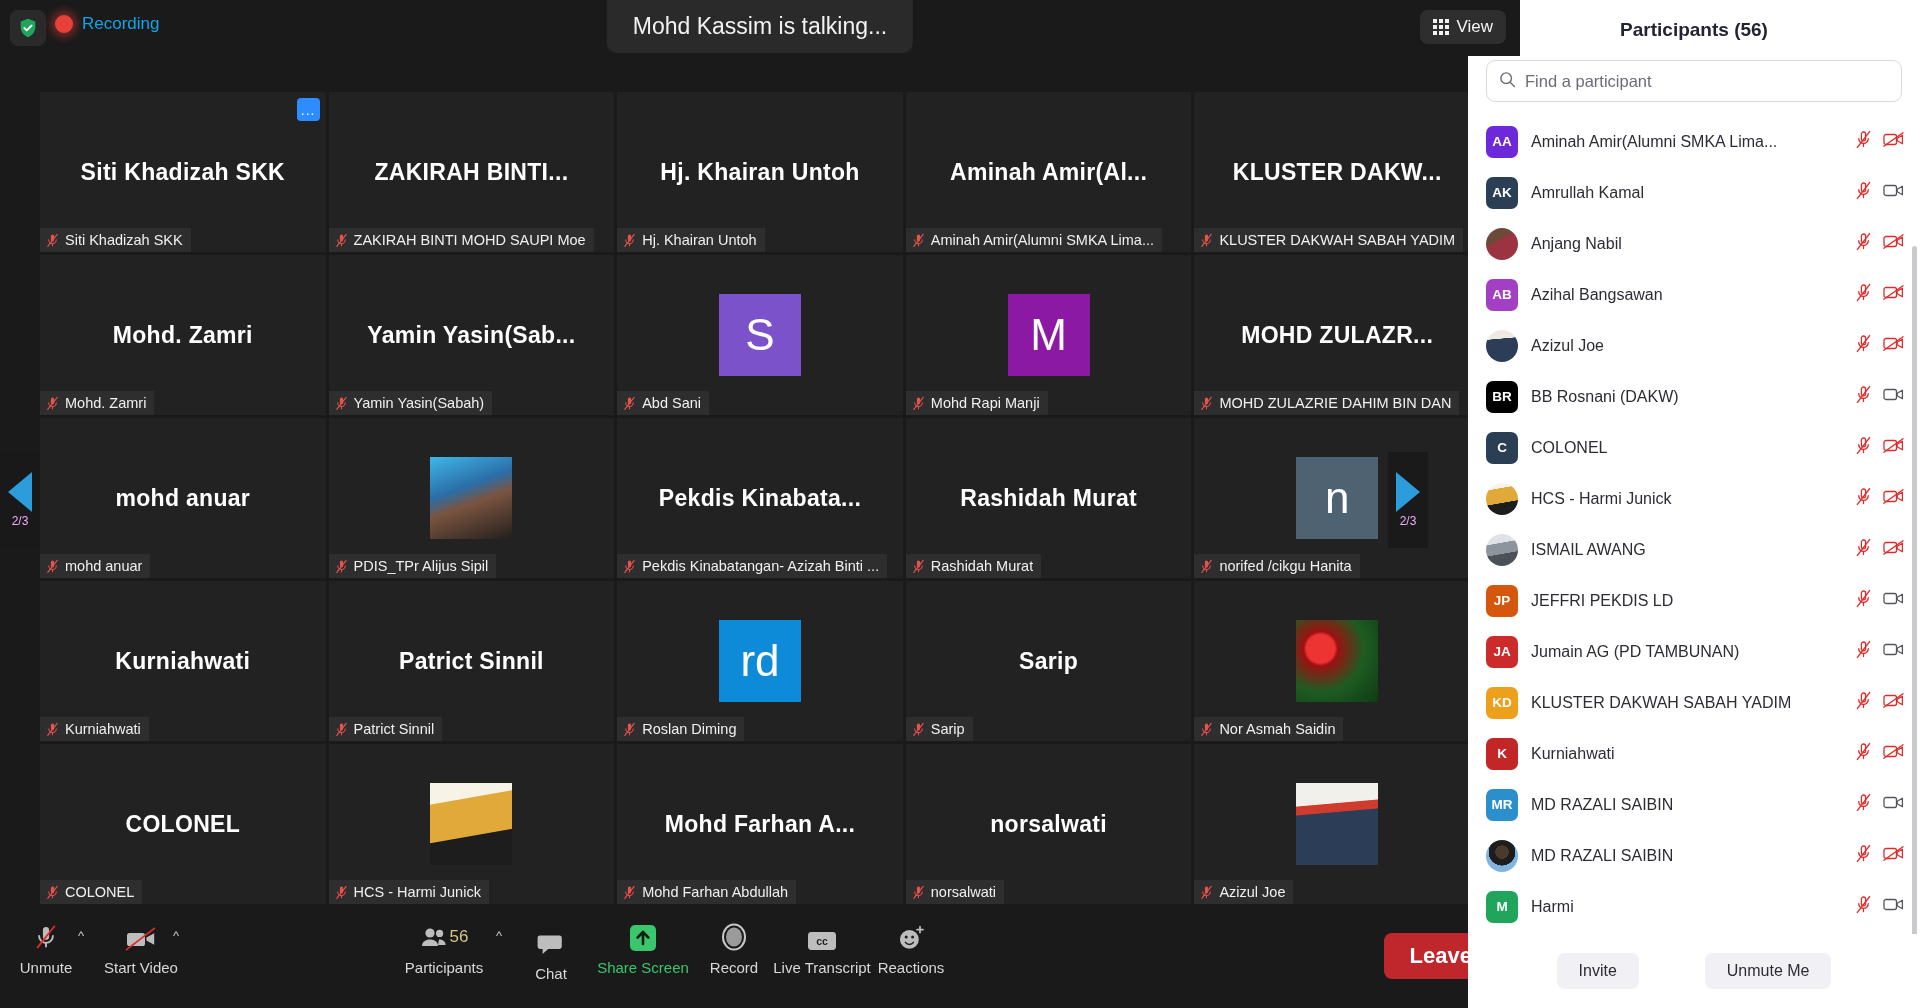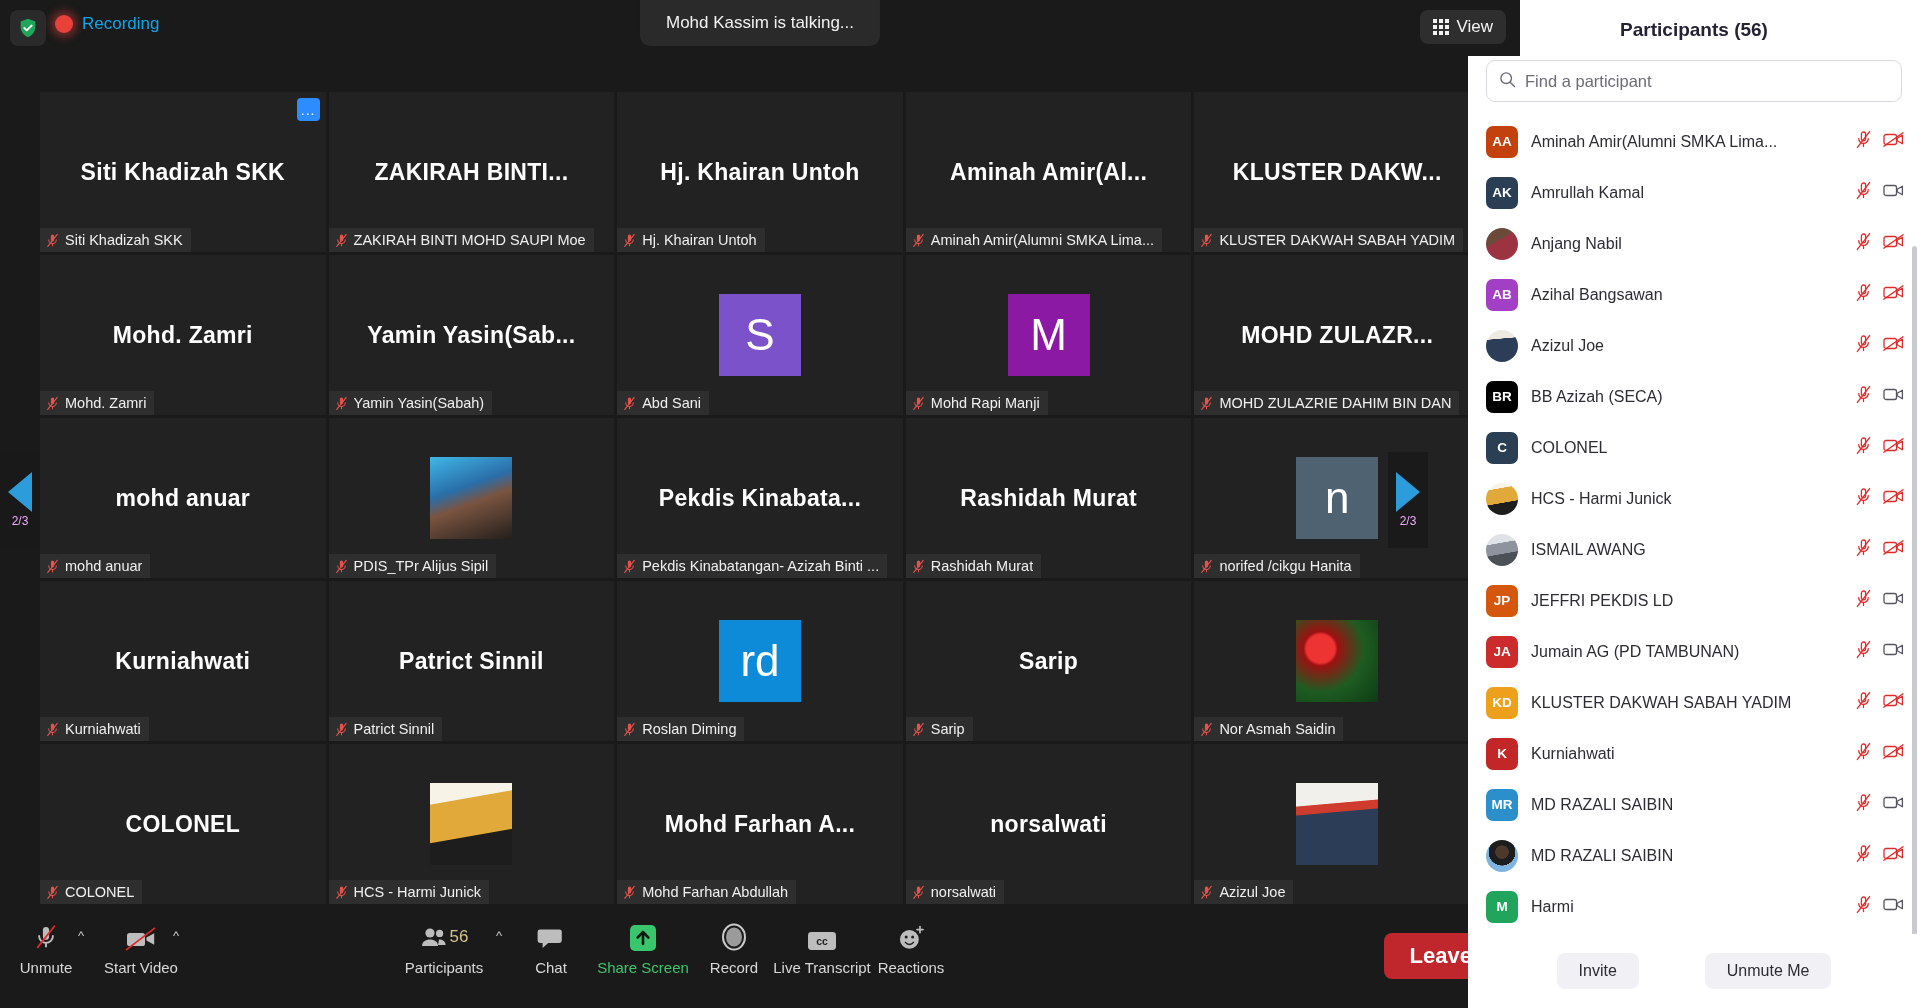--- a/index.html
+++ b/index.html
@@ -26,21 +26,21 @@
   .rec-wrap { position: absolute; left: 55px; top: 14px; display: flex; align-items: center; gap: 9px; }
   .rec-dot {
     width: 18px; height: 18px; border-radius: 50%;
     background: #e8413c;
     box-shadow: 0 0 9px 4px rgba(232,65,60,0.45);
   }
   .rec-text { color: #0ea5e9; font-size: 17px; }
 
   .talking-pill {
     position: absolute; left: 50%; transform: translateX(-50%); top: 0;
-    background: #2a2a2a; color: #f2f2f2; font-size: 17px;
+    background: #2a2a2a; color: #f2f2f2; font-size: 23px;
     padding: 13px 26px; border-radius: 0 0 10px 10px;
   }
 
   .view-btn {
     position: absolute; right: 14px; top: 10px;
     background: #2e2e2e; color: #f2f2f2; border-radius: 8px;
     display: flex; align-items: center; gap: 7px;
     padding: 7px 13px; font-size: 17px; cursor: pointer;
   }
   .grid-glyph { display: grid; grid-template-columns: repeat(3, 4px); grid-template-rows: repeat(3, 4px); gap: 2px; }
@@ -565,21 +565,21 @@
                 <circle cx="10" cy="7" r="4.6" fill="#bdbdbd"></circle>
                 <circle cx="19.6" cy="7.4" r="3.6" fill="#bdbdbd"></circle>
                 <path d="M2 20c0-4.3 3.6-6.6 8-6.6s8 2.3 8 6.6z" fill="#bdbdbd"></path>
                 <path d="M19 13.6c3.7 0 6.6 1.9 6.6 5.4H18z" fill="#bdbdbd"></path>
               </svg>
               <span style="color:#d6c38a;font-size:17px;">56</span>
             </span>
             <span class="tb-label" style="color:#d8d8d8">Participants</span>
             <span class="caret" style="left:92px">^</span>
           </div>
-          <div class="tb-item" style="position: absolute; left: 511px; top: 18px; width: 80px;">
+          <div class="tb-item" style="position: absolute; left: 511px; top: 24px; width: 80px;">
             <span class="tb-icon">
               <svg width="28" height="26" viewBox="0 0 28 26">
                 <path d="M3 3.4h19.4a2.4 2.4 0 0 1 2.4 2.4v8.8a2.4 2.4 0 0 1-2.4 2.4H11.2L5.6 22V17H3a2.4 2.4 0 0 1-2.4-2.4V5.8A2.4 2.4 0 0 1 3 3.4z" fill="#bdbdbd"></path>
               </svg>
             </span>
             <span class="tb-label" style="color:#d8d8d8">Chat</span>
           </div>
           <div class="tb-item" style="position: absolute; left: 603px; top: 18px; width: 80px;">
             <span class="tb-icon">
               <svg width="28" height="28" viewBox="0 0 28 28">
@@ -643,21 +643,21 @@
               <path d="M11.8 11.8L16.4 16.4" stroke="#6c6c78" stroke-width="1.5" stroke-linecap="round"></path>
             </svg>
         </span>
         <input type="text" placeholder="Find a participant" style="">
       </div>
     </div>
 
     <div class="plist">
       <div id="participantRows">
           <div class="prow">
-            <div class="pav" style="background:#c2410c">AA</div>
+            <div class="pav" style="background:#6d28d9">AA</div>
             <span class="pname">Aminah Amir(Alumni SMKA Lima...</span>
             <span class="picons">
               <span><svg width="17" height="19" viewBox="0 0 17 19">
                   <path d="M8.5 2a2.1 2.1 0 0 1 2.1 2.1v4.7a2.1 2.1 0 0 1-4.2 0V4.1A2.1 2.1 0 0 1 8.5 2z" fill="none" stroke="#e02b2b" stroke-width="1.3"></path>
                   <path d="M3.7 8.6a4.8 4.8 0 0 0 9.6 0" stroke="#e02b2b" stroke-width="1.3" fill="none" stroke-linecap="round"></path>
                   <path d="M8.5 13.4v3.2" stroke="#e02b2b" stroke-width="1.3" stroke-linecap="round"></path>
                   <path d="M2.4 17.4L14.6 1.6" stroke="#e02b2b" stroke-width="1.4" stroke-linecap="round"></path>
                 </svg></span>
               <span><svg width="21" height="15" viewBox="0 0 21 15">
                   <rect x="1" y="2.5" width="12.5" height="10" rx="2" fill="none" stroke="#e02b2b" stroke-width="1.3"></rect>
@@ -728,21 +728,21 @@
                 </svg></span>
               <span><svg width="21" height="15" viewBox="0 0 21 15">
                   <rect x="1" y="2.5" width="12.5" height="10" rx="2" fill="none" stroke="#e02b2b" stroke-width="1.3"></rect>
                   <path d="M14.2 6.2L19.4 3.2v8.6l-5.2-3z" fill="none" stroke="#e02b2b" stroke-width="1.3" stroke-linejoin="round"></path>
                   <path d="M0.8 14.2L20 0.8" stroke="#e02b2b" stroke-width="1.4" stroke-linecap="round"></path>
                 </svg></span>
             </span>
           </div>
           <div class="prow">
             <div class="pav" style="background:#000000">BR</div>
-            <span class="pname">BB Azizah  (SECA)</span>
+            <span class="pname">BB Rosnani  (DAKW)</span>
             <span class="picons">
               <span><svg width="17" height="19" viewBox="0 0 17 19">
                   <path d="M8.5 2a2.1 2.1 0 0 1 2.1 2.1v4.7a2.1 2.1 0 0 1-4.2 0V4.1A2.1 2.1 0 0 1 8.5 2z" fill="none" stroke="#e02b2b" stroke-width="1.3"></path>
                   <path d="M3.7 8.6a4.8 4.8 0 0 0 9.6 0" stroke="#e02b2b" stroke-width="1.3" fill="none" stroke-linecap="round"></path>
                   <path d="M8.5 13.4v3.2" stroke="#e02b2b" stroke-width="1.3" stroke-linecap="round"></path>
                   <path d="M2.4 17.4L14.6 1.6" stroke="#e02b2b" stroke-width="1.4" stroke-linecap="round"></path>
                 </svg></span>
               <span><svg width="21" height="15" viewBox="0 0 21 15">
                   <rect x="1" y="2.5" width="12.5" height="10" rx="2" fill="none" stroke="#55555f" stroke-width="1.3"></rect>
                   <path d="M14.2 6.2L19.4 3.2v8.6l-5.2-3z" fill="none" stroke="#55555f" stroke-width="1.3" stroke-linejoin="round"></path>

